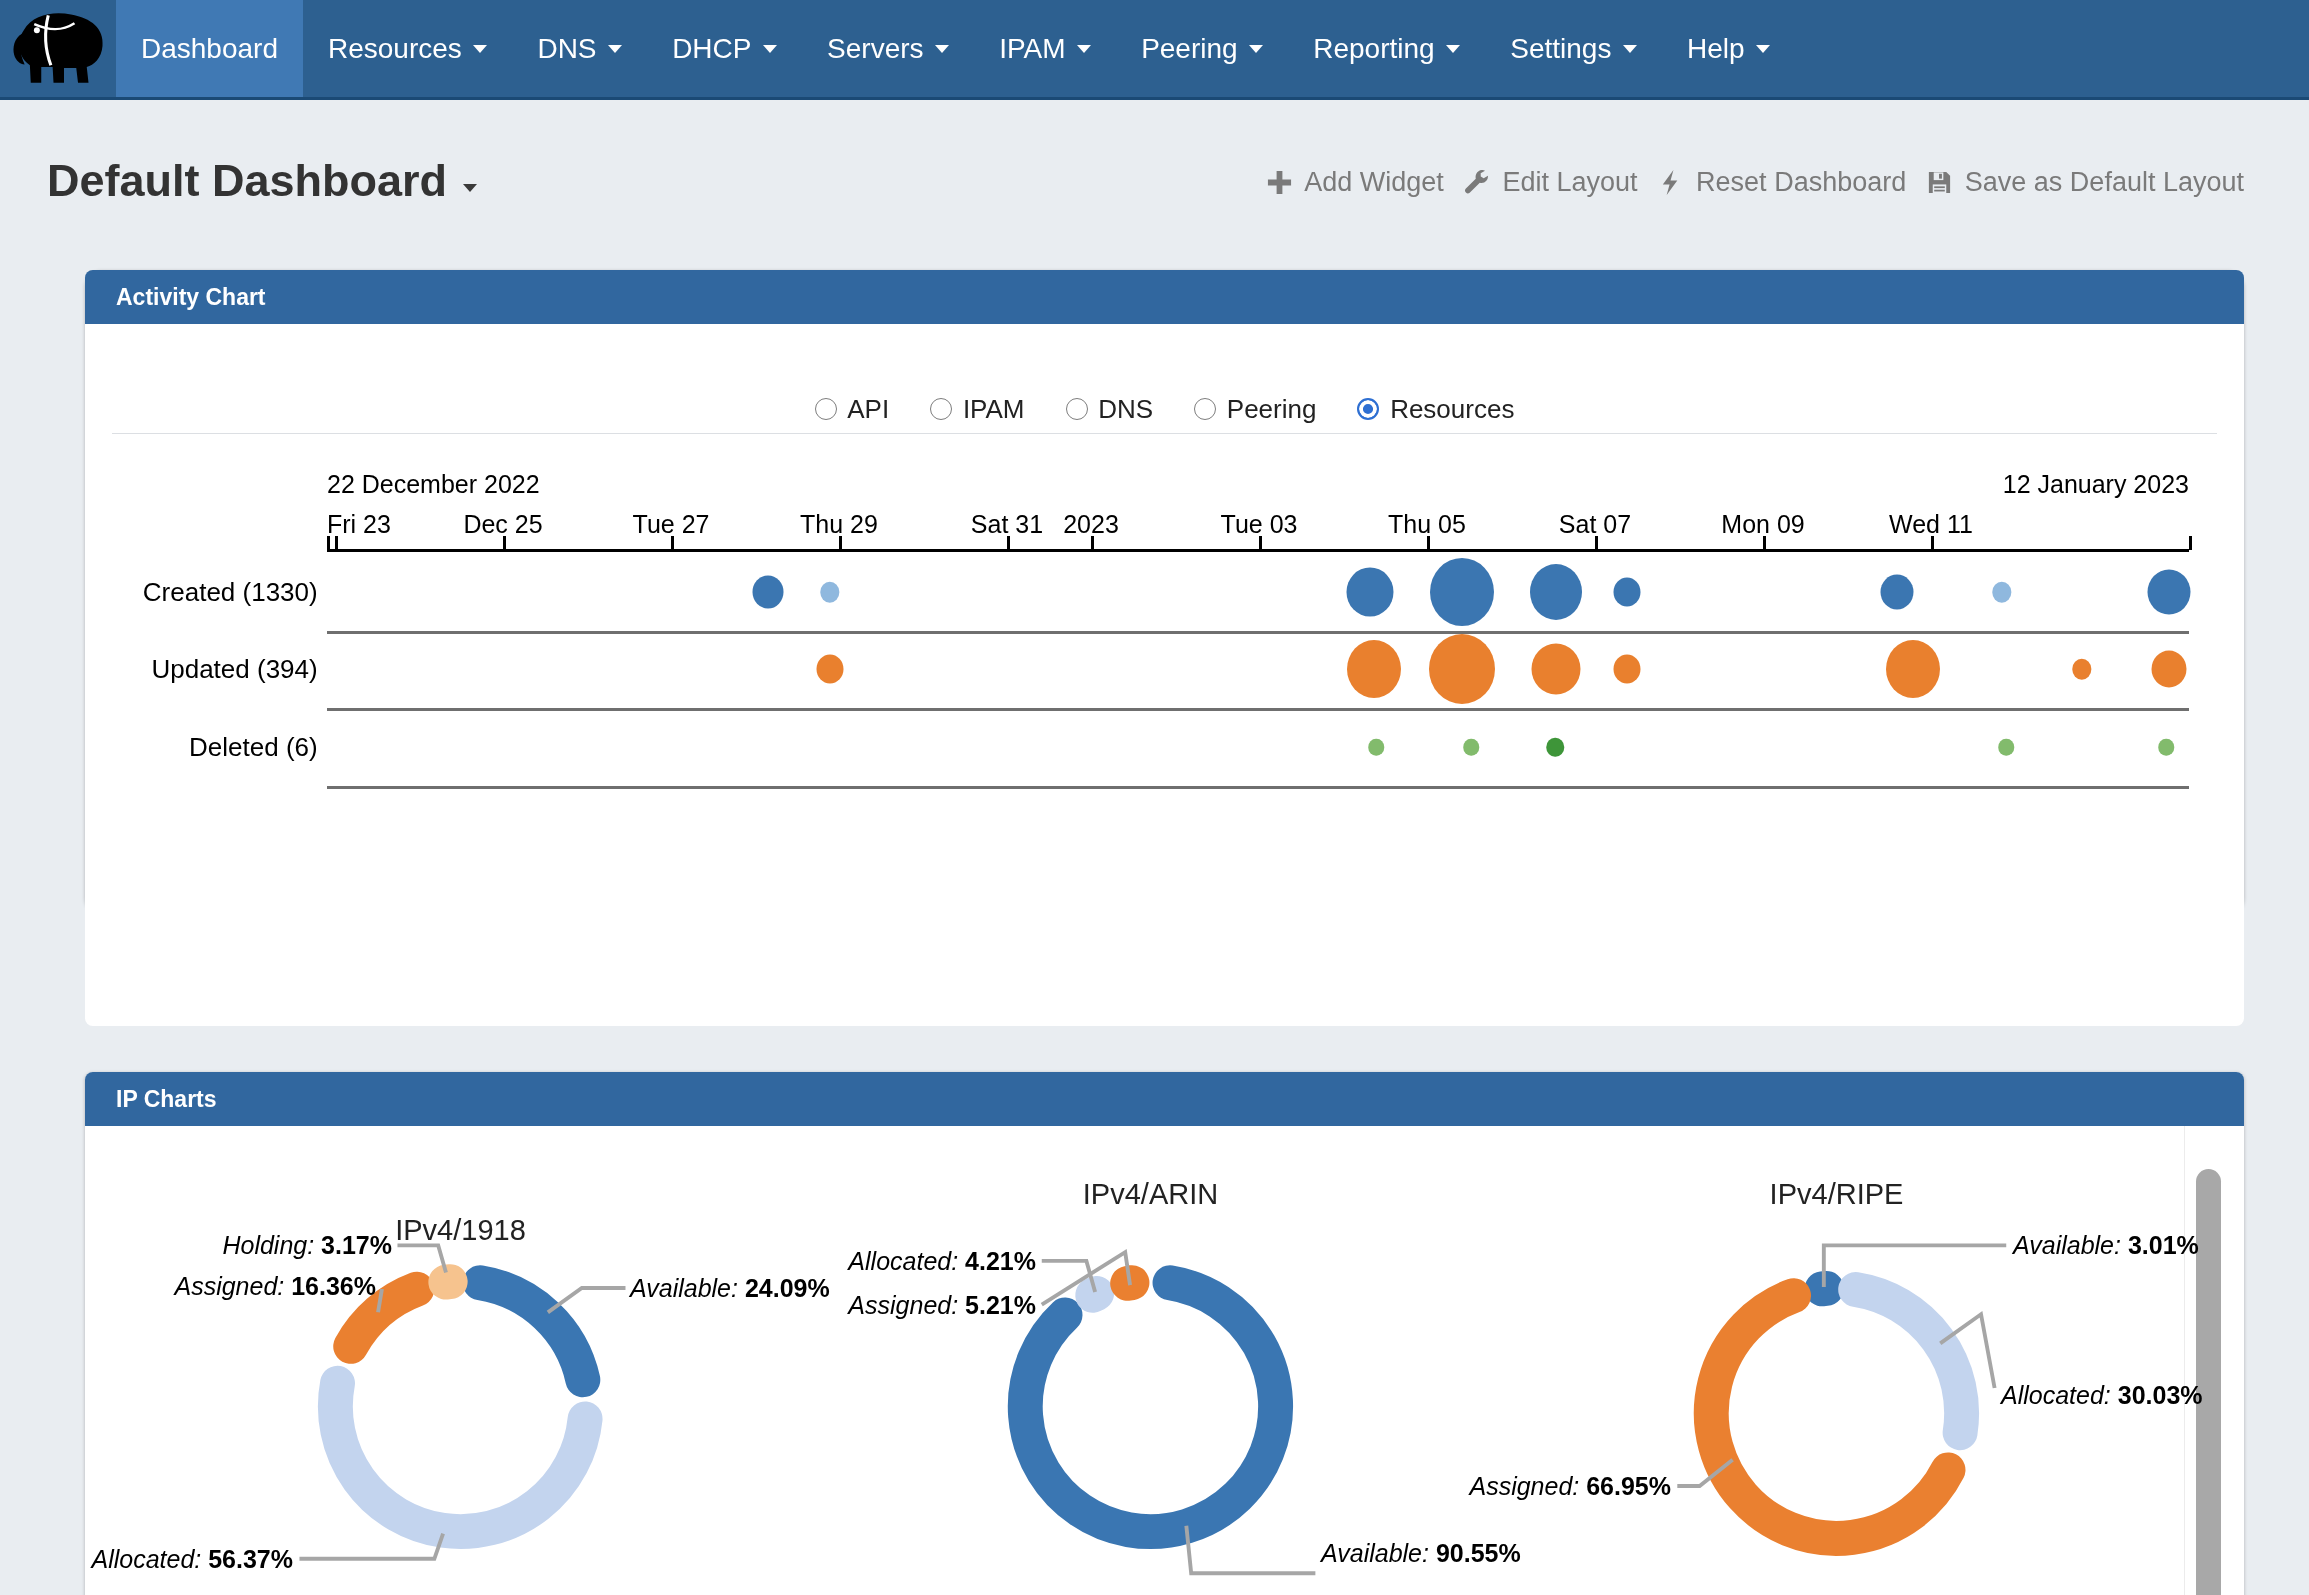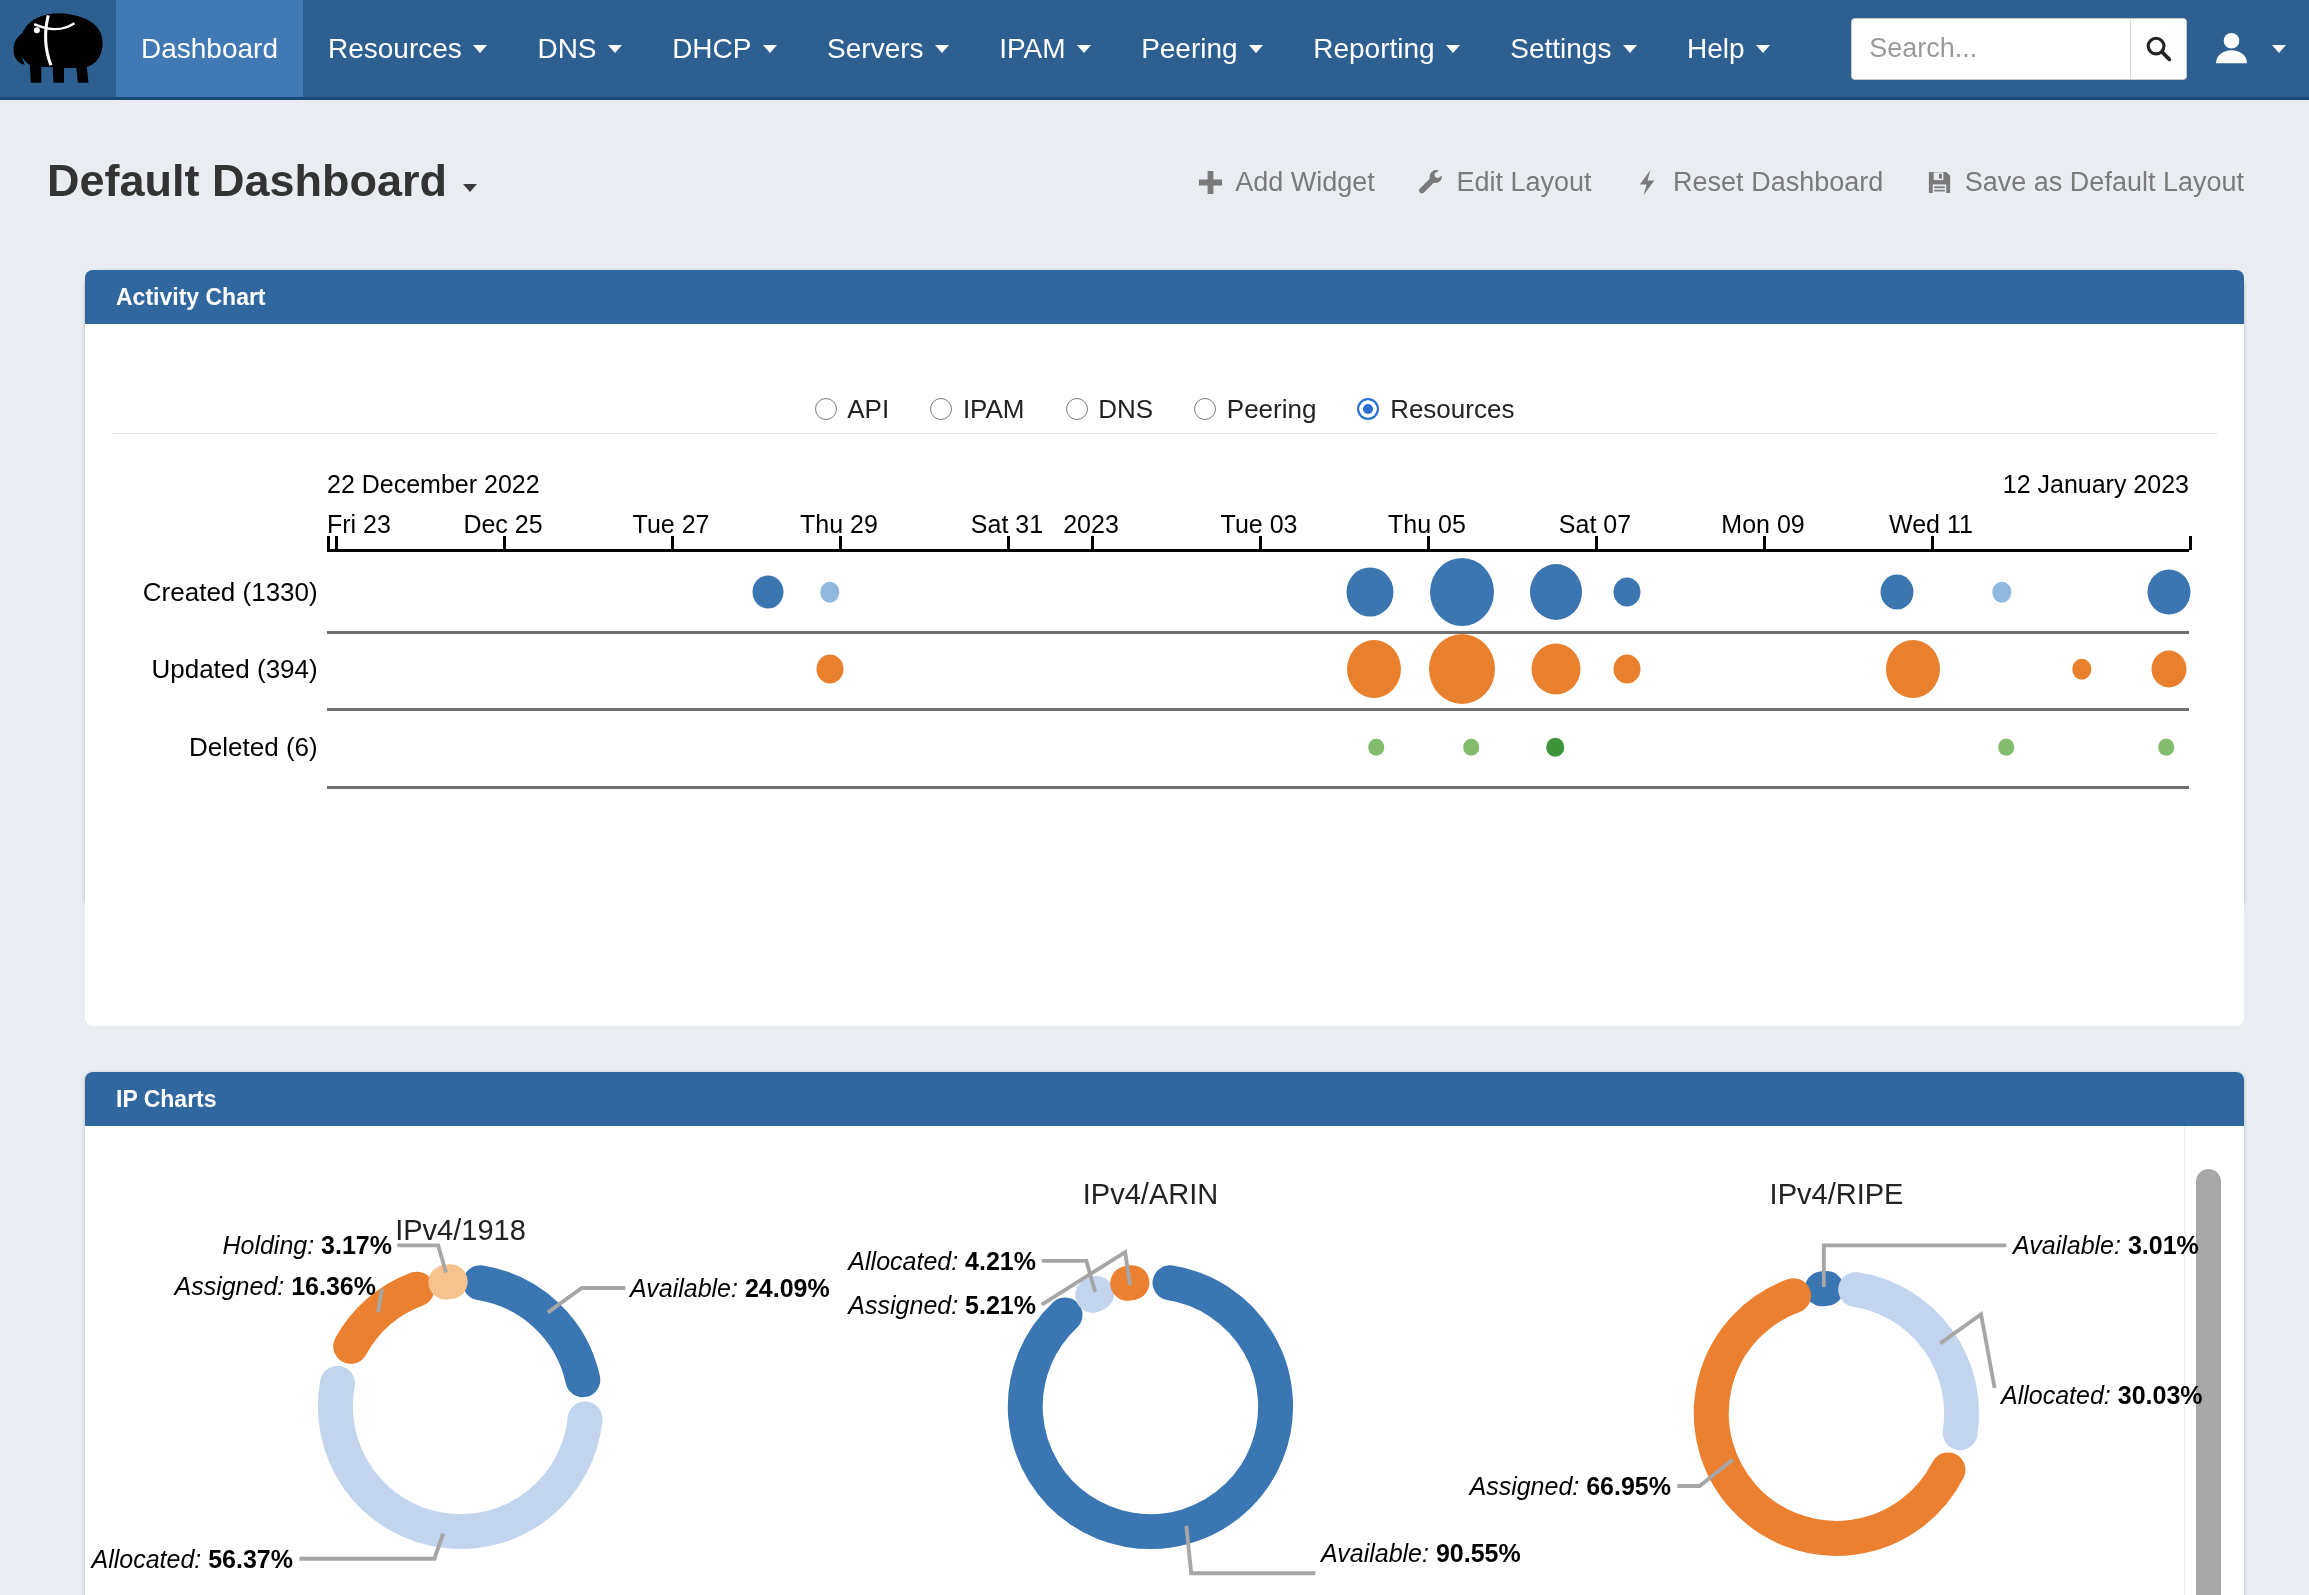--- a/index.html
+++ b/index.html
@@ -21,21 +21,21 @@
   .caret.dark{border-top-color:#3a3a3a;}
   .nav-right{position:absolute;right:23px;top:0;height:97px;display:flex;align-items:center;gap:25px;}
   .searchbox{display:flex;height:60px;background:#fff;border:1px solid #c9c9c9;border-radius:3.9px;overflow:hidden;}
   .searchbox input{border:0;outline:none;width:243px;padding:0 17.5px;font-size:27px;color:#333;font-family:inherit;}
   .searchbox input::placeholder{color:#9a9a9a;}
   .search-btn{width:56px;border:0;border-left:1px solid #d9d9d9;background:#fff;display:flex;align-items:center;justify-content:center;cursor:pointer;}
   .user{display:flex;align-items:center;gap:9.7px;cursor:pointer;}
   
   .page-title{position:absolute;left:47px;top:155px;font-size:45px;font-weight:bold;color:#333;display:flex;align-items:center;}
   .page-title .caret.dark{margin-left:15.5px;margin-top:13.6px;}
-  .actions{position:absolute;right:65px;top:167px;display:flex;gap:43px;align-items:center;}
+  .actions{position:absolute;right:65px;top:167px;display:flex;gap:20px;align-items:center;}
   .action{display:flex;align-items:center;gap:11.6px;color:#7a7a7a;font-size:27px;cursor:pointer;white-space:nowrap;}
   .action svg{width:27px;height:27px;color:#7a7a7a;}
   
   .panel{position:absolute;left:85px;width:2159px;border-radius:7.8px;
     box-shadow:0 1px 3.9px rgba(0,0,0,.25);background:#fff;}
   .panel-head{height:54px;background:#31679f;border-radius:7.8px 7.8px 0 0;
     display:flex;align-items:center;padding-left:31px;color:#fff;font-size:23px;font-weight:bold;}
   .panel-body{position:relative;background:#fff;border-radius:0 0 7.8px 7.8px;}
   .activity{top:270px;height:644px;border-radius:17px;}
   .activity .panel-body{height:702px;}
@@ -115,38 +115,20 @@
       </div>
       <div class="nav-item">
         <span>Settings</span>
         <span class="caret"></span>
       </div>
       <div class="nav-item">
         <span>Help</span>
         <span class="caret"></span>
       </div>
     </nav>
-  <div class="nav-right">
-    <div class="searchbox">
-      <input placeholder="Search..." style="">
-      <button class="search-btn">
-        <svg viewBox="0 0 24 24" width="29" height="29">
-          <circle cx="10" cy="10" r="6.5" fill="none" stroke="#222" stroke-width="2.6"></circle>
-          <line x1="15" y1="15" x2="21" y2="21" stroke="#222" stroke-width="3" stroke-linecap="round"></line>
-        </svg>
-      </button>
-    </div>
-    <div class="user">
-      <svg viewBox="0 0 24 24" width="39" height="39">
-        <circle cx="12" cy="7.2" r="4.8" fill="#fff"></circle>
-        <path d="M2.5 21c0-5 4.5-8 9.5-8s9.5 3 9.5 8z" fill="#fff"></path>
-      </svg>
-      <span class="caret"></span>
-    </div>
-  </div>
 </header>
 
 <div class="page-title">
   <span>Default Dashboard</span>
   <span class="caret dark"></span>
 </div>
 <div class="actions" id="actions">
     <div class="action">
       <svg viewBox="0 0 28 28">
         <path d="M11 2h6v9h9v6h-9v9h-6v-9H2v-6h9z" fill="currentColor"></path>

